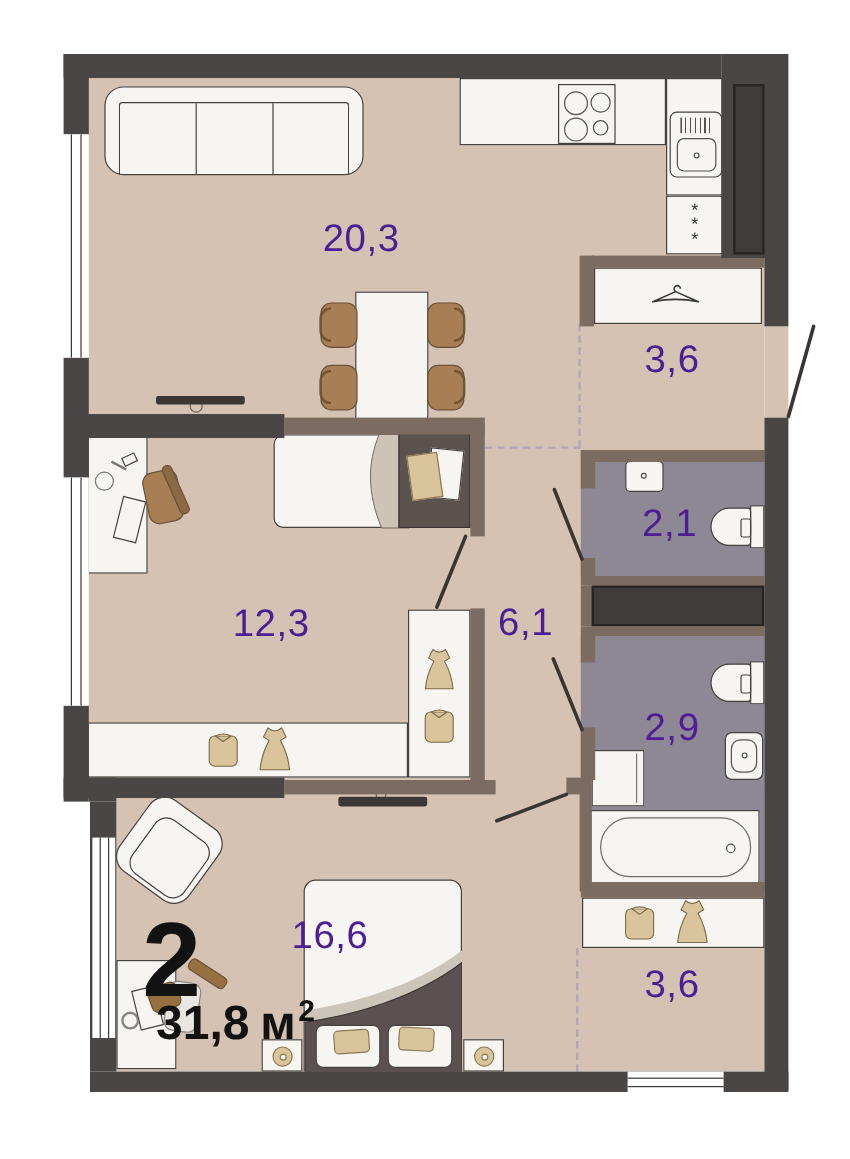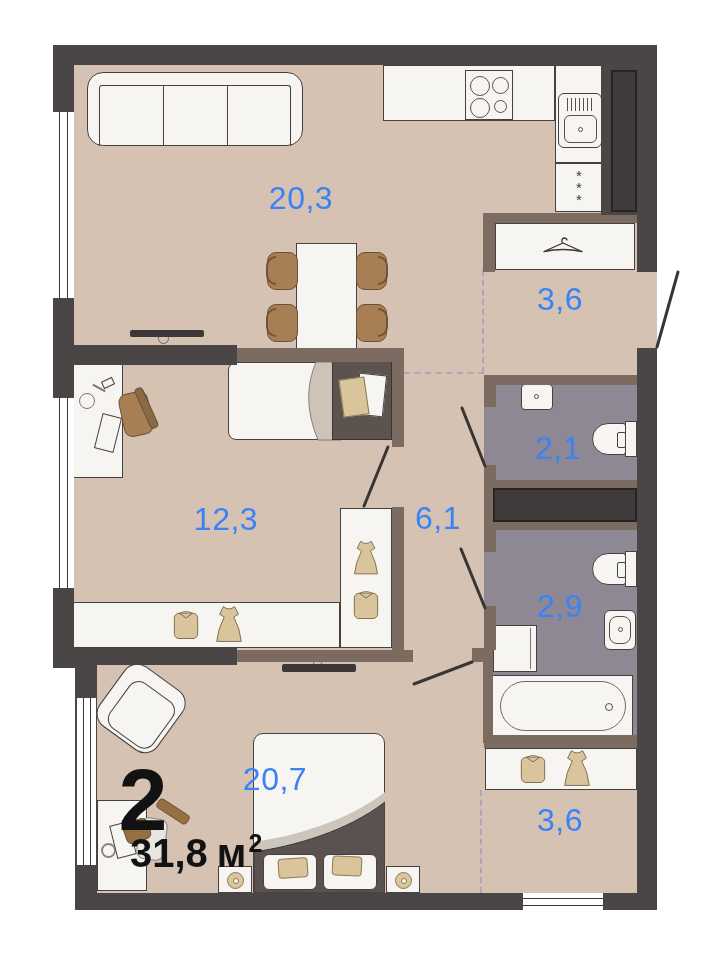--- a/index.html
+++ b/index.html
@@ -12,21 +12,21 @@
   .wet{background:#8e8894;}                                  
   .wh{background:#f7f5f1;border:1px solid #45413f;}          
   .br{background:#a87e54;border:1px solid #6b5138;}          
   .tan{background:#d9c49c;border:1px solid #8d7a56;}         
   .dk{background:#3a3736;}                                   
   .shaft{background:#3f3c3b;border:2px solid #262424;}
   .winV,.winH{background:#ffffff;}
   .winV .l{position:absolute;top:0;bottom:0;width:1px;background:#3a3737;}
   .winH .l{position:absolute;left:0;right:0;height:1px;background:#3a3737;}
   .lbl{position:absolute;transform:translate(-50%,-50%);
-       font:400 32px/1 "Liberation Sans",sans-serif;color:#3b82f6;
+       font:400 32px/1 "Liberation Sans",sans-serif;color:#4c1d95;
        letter-spacing:.5px;white-space:nowrap;}
   .dashV{border-left:2px dashed #b2a4bc;width:0;}
   .dashH{border-top:2px dashed #b2a4bc;height:0;}
   .snow{display:flex;flex-direction:column;align-items:center;justify-content:center;
         height:100%;font:400 15px/12px "Liberation Sans",sans-serif;color:#3a3737;}
   .title2{position:absolute;transform:translate(-50%,-50%);
           font:800 88px/1 "Liberation Sans",sans-serif;color:#121212;}
   .area-line{position:absolute;white-space:nowrap;color:#121212;
              font:800 40px/1 "Liberation Sans",sans-serif;}
   .area-line .sup{font-size:25px;position:relative;top:-15px;margin-left:2px;}
@@ -256,25 +256,25 @@
   <svg class="a" style="left:0;top:0;pointer-events:none;" width="708" height="966" viewBox="0 0 708 966">
     <line x1="657" y1="347" x2="678" y2="272" stroke="#383534" stroke-width="3" stroke-linecap="round"></line>
     <line x1="462" y1="408" x2="485" y2="466" stroke="#383534" stroke-width="3" stroke-linecap="round"></line>
     <line x1="461" y1="549" x2="485" y2="608" stroke="#383534" stroke-width="3" stroke-linecap="round"></line>
     <line x1="472" y1="662" x2="414" y2="684" stroke="#383534" stroke-width="3" stroke-linecap="round"></line>
     <line x1="388" y1="447" x2="364" y2="506" stroke="#383534" stroke-width="3" stroke-linecap="round"></line>
   </svg>
 
   <div class="lbl" style="left:301px;top:198px;">20,3</div>
   <div class="lbl" style="left:560px;top:299px;">3,6</div>
-  <div class="lbl" style="left:558px;top:436px;margin-top:12px;">2,1</div>
+  <div class="lbl" style="left:558px;top:436px;">2,1</div>
   <div class="lbl" style="left:438px;top:518px;">6,1</div>
   <div class="lbl" style="left:226px;top:519px;">12,3</div>
   <div class="lbl" style="left:560px;top:606px;">2,9</div>
-  <div class="lbl" style="left:275px;top:779px;">20,7</div>
+  <div class="lbl" style="left:275px;top:779px;">16,6</div>
   <div class="lbl" style="left:560px;top:820px;">3,6</div>
 
   <div class="title2" style="left:143px;top:800px;">2</div>
   <div class="area-line" style="left:130px;top:833px;">
     <span>31,8</span><span style="margin-left:9px;">м</span><span class="sup">2</span>
   </div>
 
 </div>
 
 </body></html>

